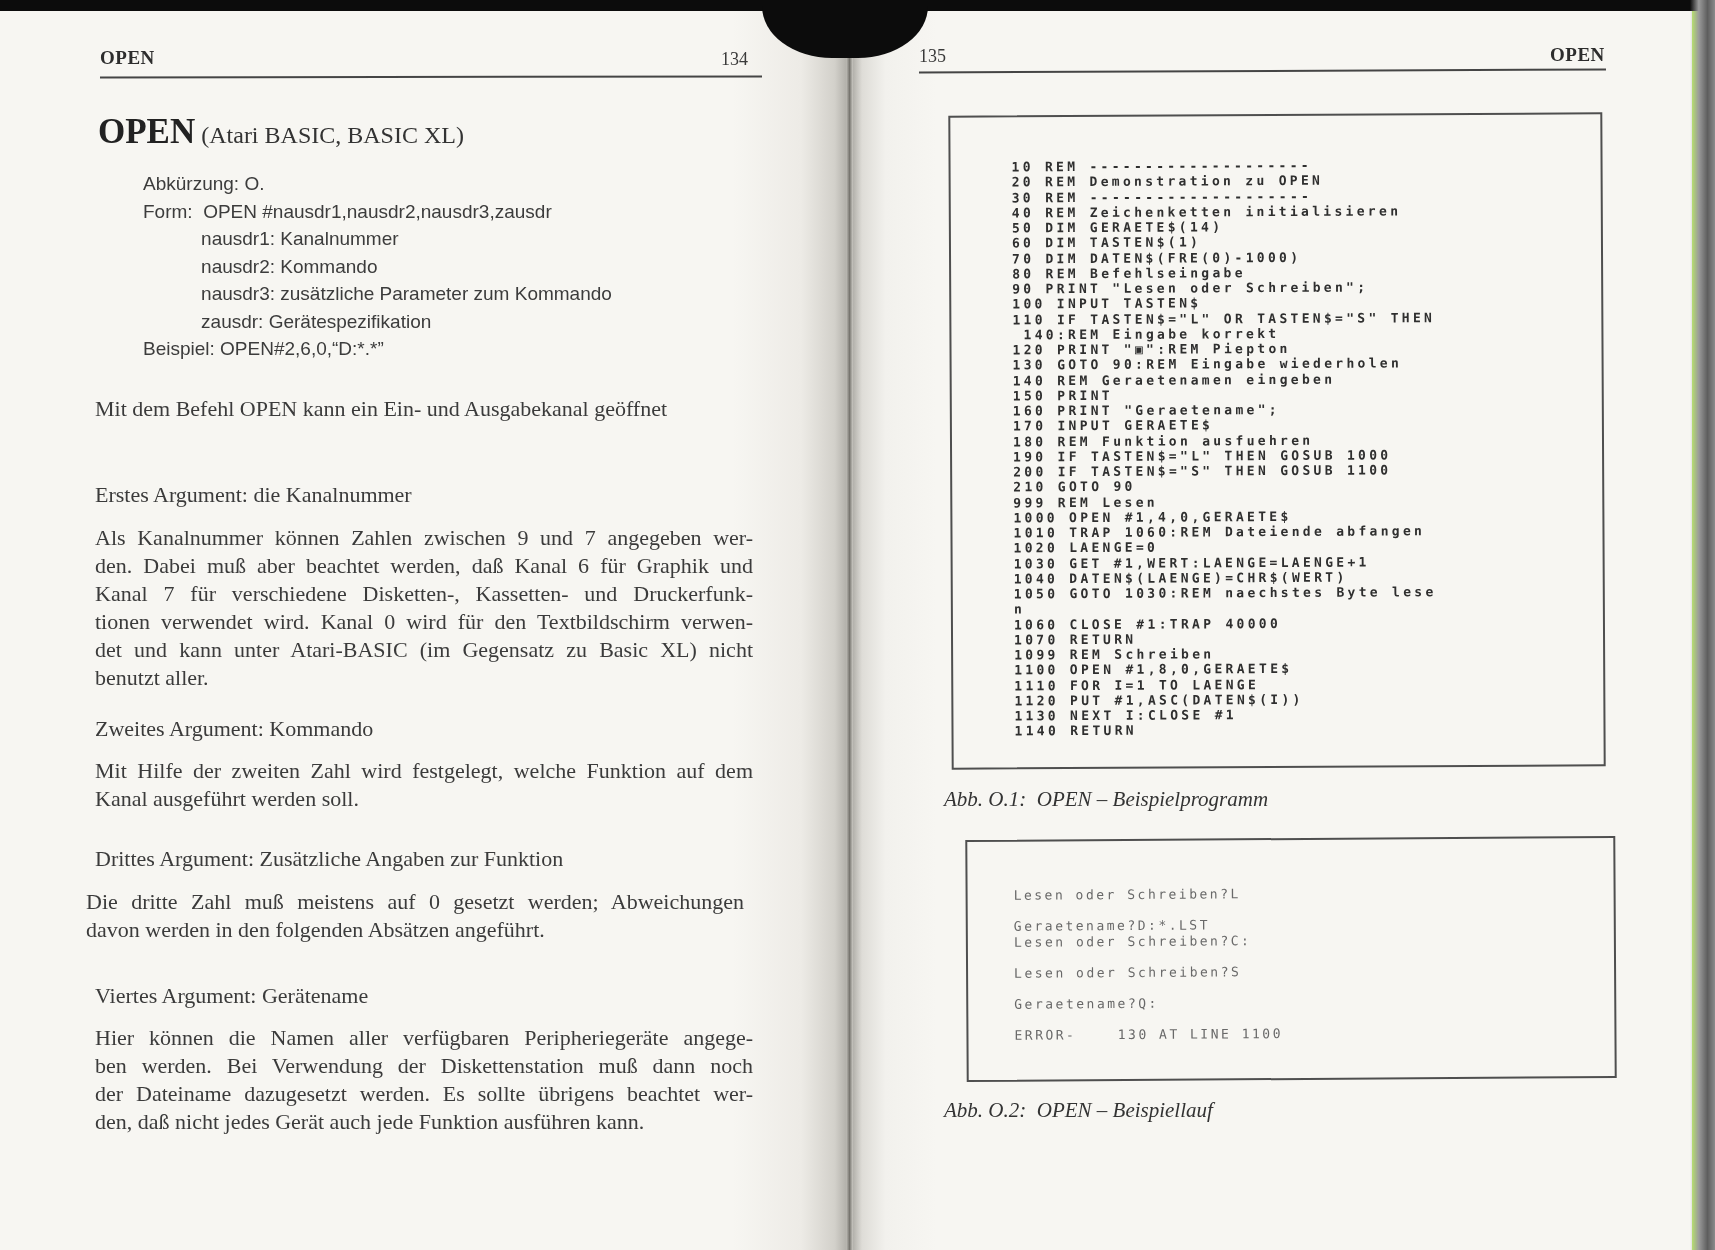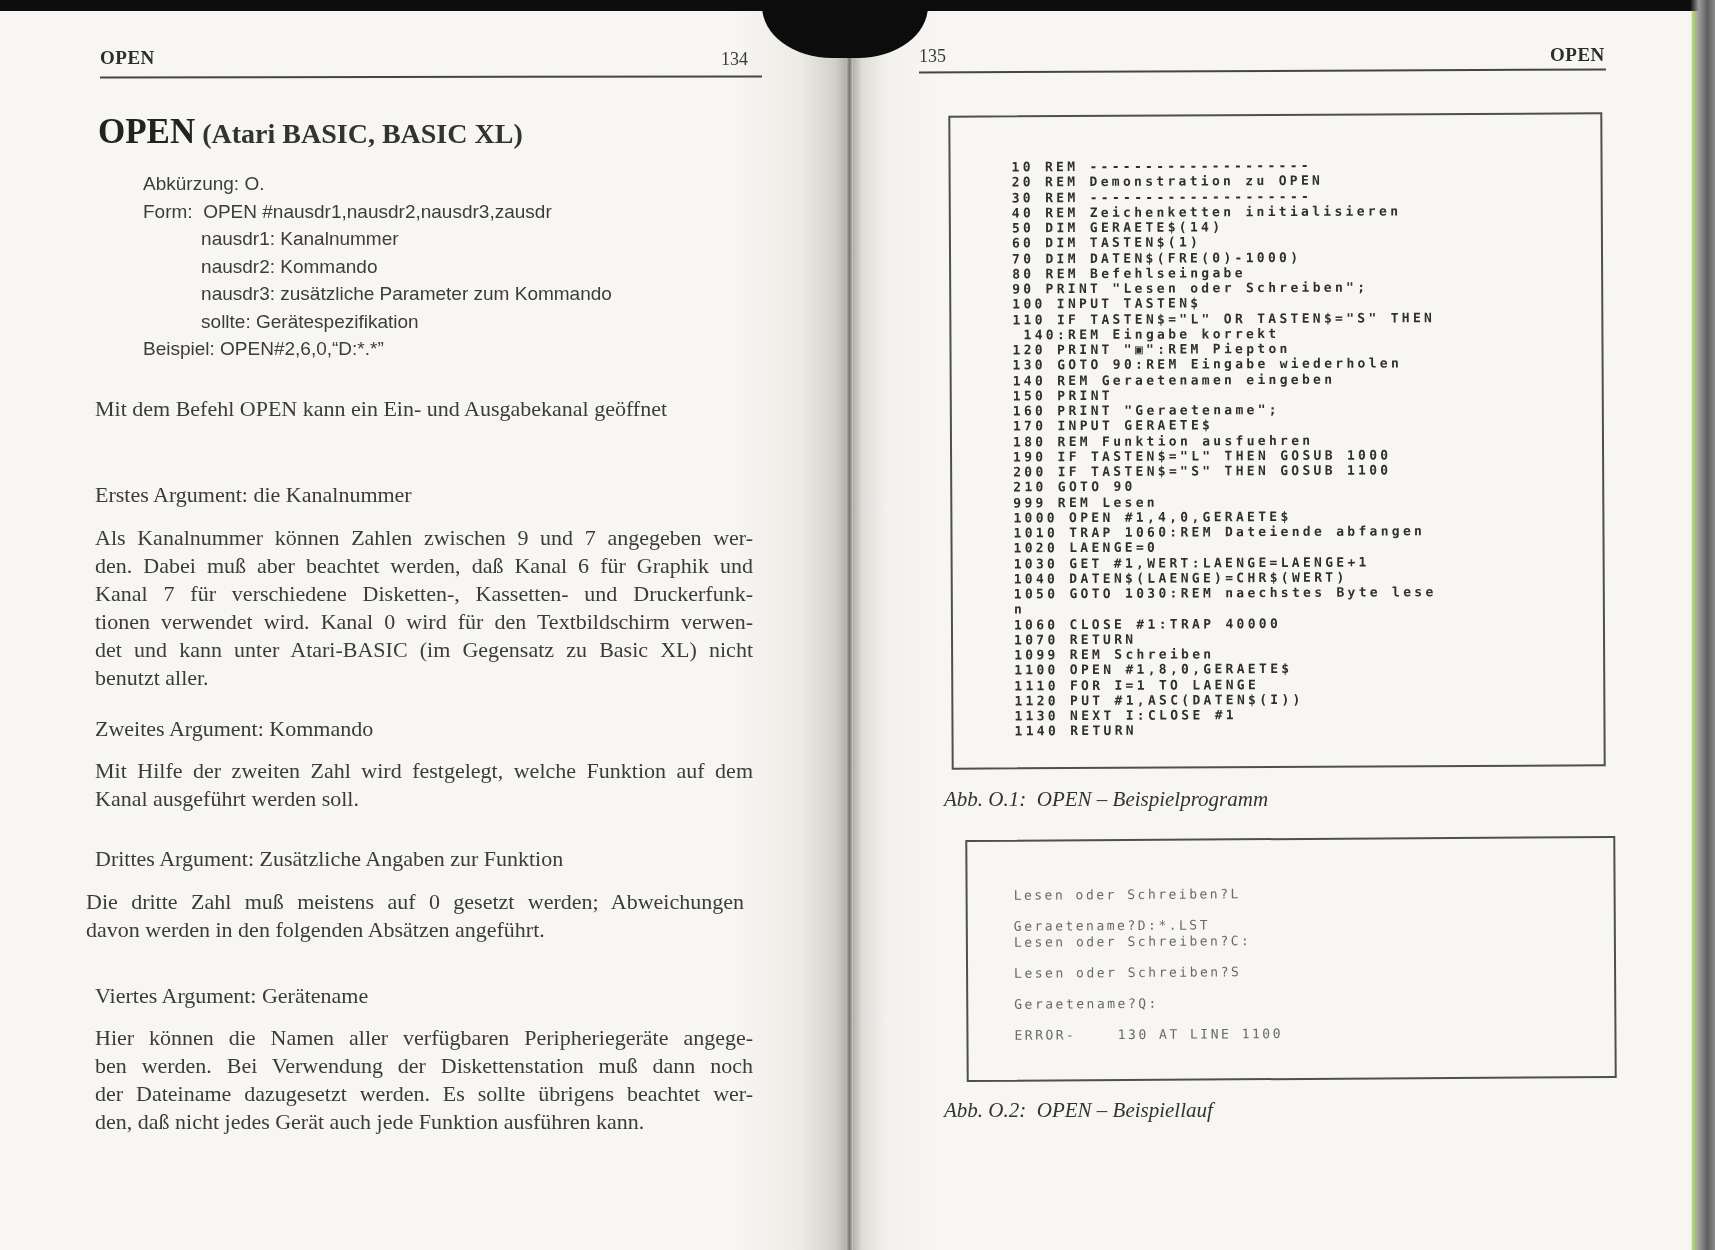--- a/index.html
+++ b/index.html
@@ -36,21 +36,21 @@
     width:658px; font-size:22px; line-height:28px; color:#3b3b3b;
     font-family:"Liberation Serif", serif;
   }
   .jline { text-align:justify; text-align-last:justify; }
   .jline:last-child { text-align-last:left; }
   .left-align .jline { text-align:left; text-align-last:auto; white-space:pre; }
   .runhead { font-weight:bold; font-size:19px; letter-spacing:0.5px; color:#2d2d2d; }
   .pagenum { font-size:18px; color:#3a3a3a; }
   .rule { height:2px; background:#454545; }
   .entry-title-kw { font-weight:bold; font-size:35px; color:#222; }
-  .entry-title-rest { font-size:28px; color:#333;font-weight:bold; }
+  .entry-title-rest { font-size:24px; color:#333; }
   .spec {
     font-family:"Liberation Sans", sans-serif;
     font-size:19px; line-height:27.5px; color:#3c3c3c;
   }
   .section-head { font-size:22px; color:#3b3b3b; }
   
   .figbox { position:absolute; border:2px solid #4f4f4f; background:transparent; }
   pre.code-listing {
     position:absolute; margin:0;
     font-family:"DejaVu Sans Mono", monospace;
@@ -87,21 +87,21 @@
   <div class="abs" style="left:98px; top:112px;">
     <span class="entry-title-kw">OPEN</span><span class="entry-title-rest"> (Atari BASIC, BASIC XL)</span>
   </div>
 
   <div class="abs spec left-align" style="left:143px; top:170px;">
       <div class="jline">Abkürzung: O.</div>
       <div class="jline">Form:  OPEN #nausdr1,nausdr2,nausdr3,zausdr</div>
       <div class="jline">           nausdr1: Kanalnummer</div>
       <div class="jline">           nausdr2: Kommando</div>
       <div class="jline">           nausdr3: zusätzliche Parameter zum Kommando</div>
-      <div class="jline">           sollte: Gerätespezifikation</div>
+      <div class="jline">           zausdr: Gerätespezifikation</div>
       <div class="jline">Beispiel: OPEN#2,6,0,“D:*.*”</div>
     </div>
 
   <div class="abs serif-body" style="left:95px; top:395px;">
       <div class="jline">Mit dem Befehl OPEN kann ein Ein- und Ausgabekanal geöffnet</div>
     </div>
 
   <div class="abs section-head" style="left:95px; top:482px;">Erstes Argument: die Kanalnummer</div>
   <div class="abs serif-body" style="left:95px; top:524px;">
       <div class="jline">Als Kanalnummer können Zahlen zwischen 9 und 7 angegeben wer-</div>

